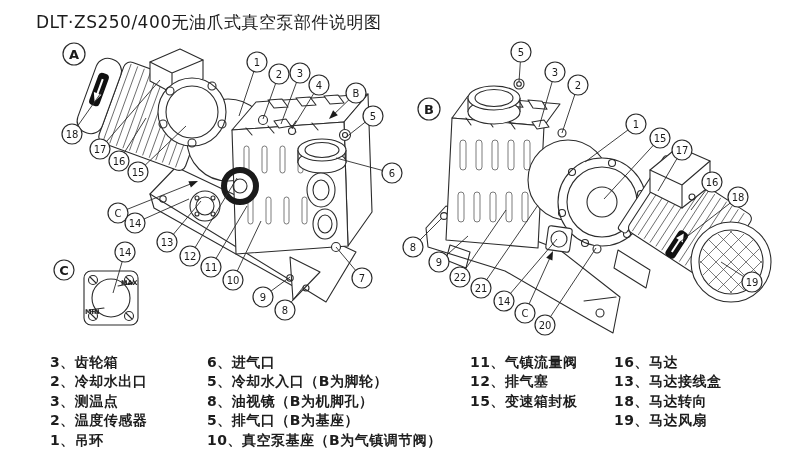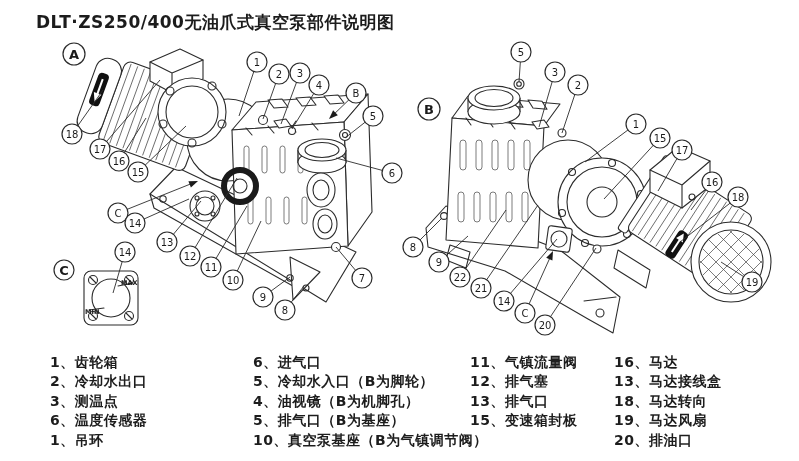--- a/index.html
+++ b/index.html
@@ -1,28 +1,28 @@
 <!DOCTYPE html>
 <html><head>
 <meta charset="utf-8">
 <style>
   html,body{margin:0;padding:0;background:#e8e8e8;}
   .page{
     position:relative;width:799px;height:461px;background:#ffffff;
     font-family:"DejaVu Sans","Liberation Sans",sans-serif;overflow:hidden;
   }
   .title{
-    position:absolute;left:36px;top:11px;font-size:17px;font-weight:bold;
+    position:absolute;left:36px;top:11px;font-size:17px;font-weight:normal;
     color:#1c1c1c;letter-spacing:0.5px;white-space:nowrap;
   }
   svg{position:absolute;left:0;top:0;}
   .legend{position:absolute;top:353px;left:0;width:799px;color:#1d1d1d;}
   .legend-col{position:absolute;top:0;white-space:nowrap;}
   .legend-col.c1{left:50px;}
-  .legend-col.c2{left:207px;margin-left:46px;}
+  .legend-col.c2{left:207px;}
   .legend-col.c3{left:470px;}
   .legend-col.c4{left:614px;}
   .legend-item{font-size:14px;font-weight:bold;line-height:19.4px;letter-spacing:0.5px;}
   
   .ln{stroke:#2b2b2b;stroke-width:1.1;fill:none;stroke-linejoin:round;stroke-linecap:round;}
   .lnw{stroke:#2b2b2b;stroke-width:1.1;fill:#ffffff;stroke-linejoin:round;}
   .fin{stroke:#444;stroke-width:0.7;fill:none;}
   .dark{fill:#111;stroke:none;}
   .callout-line{stroke:#2b2b2b;stroke-width:0.9;fill:none;}
   .callout-circle{fill:#ffffff;stroke:#2b2b2b;stroke-width:1.2;}
@@ -479,40 +479,38 @@
         <g>
           <line x1="550.5219905682528" y1="316.66287698518687" x2="596" y2="248" class="callout-line"></line>
           <circle cx="545" cy="325" r="10" class="callout-circle"></circle>
           <text x="545" y="328.6" class="callout-text">20</text>
         </g>
       </g>
   </svg>
 
   <div class="legend" id="legend">
       <div class="legend-col c1">
-        <div class="legend-item">1、齿轮箱</div>
+        <div class="legend-item">3、齿轮箱</div>
         <div class="legend-item">2、冷却水出口</div>
         <div class="legend-item">3、测温点</div>
-        <div class="legend-item">6、温度传感器</div>
+        <div class="legend-item">2、温度传感器</div>
         <div class="legend-item">1、吊环</div>
       </div>
       <div class="legend-col c2">
         <div class="legend-item">6、进气口</div>
         <div class="legend-item">5、冷却水入口（B为脚轮）</div>
-        <div class="legend-item">4、油视镜（B为机脚孔）</div>
+        <div class="legend-item">8、油视镜（B为机脚孔）</div>
         <div class="legend-item">5、排气口（B为基座）</div>
         <div class="legend-item">10、真空泵基座（B为气镇调节阀）</div>
       </div>
       <div class="legend-col c3">
         <div class="legend-item">11、气镇流量阀</div>
         <div class="legend-item">12、排气塞</div>
-        <div class="legend-item">13、排气口</div>
         <div class="legend-item">15、变速箱封板</div>
       </div>
       <div class="legend-col c4">
         <div class="legend-item">16、马达</div>
         <div class="legend-item">13、马达接线盒</div>
         <div class="legend-item">18、马达转向</div>
         <div class="legend-item">19、马达风扇</div>
-        <div class="legend-item">20、排油口</div>
       </div>
     </div>
 </div>
 
 </body></html>

